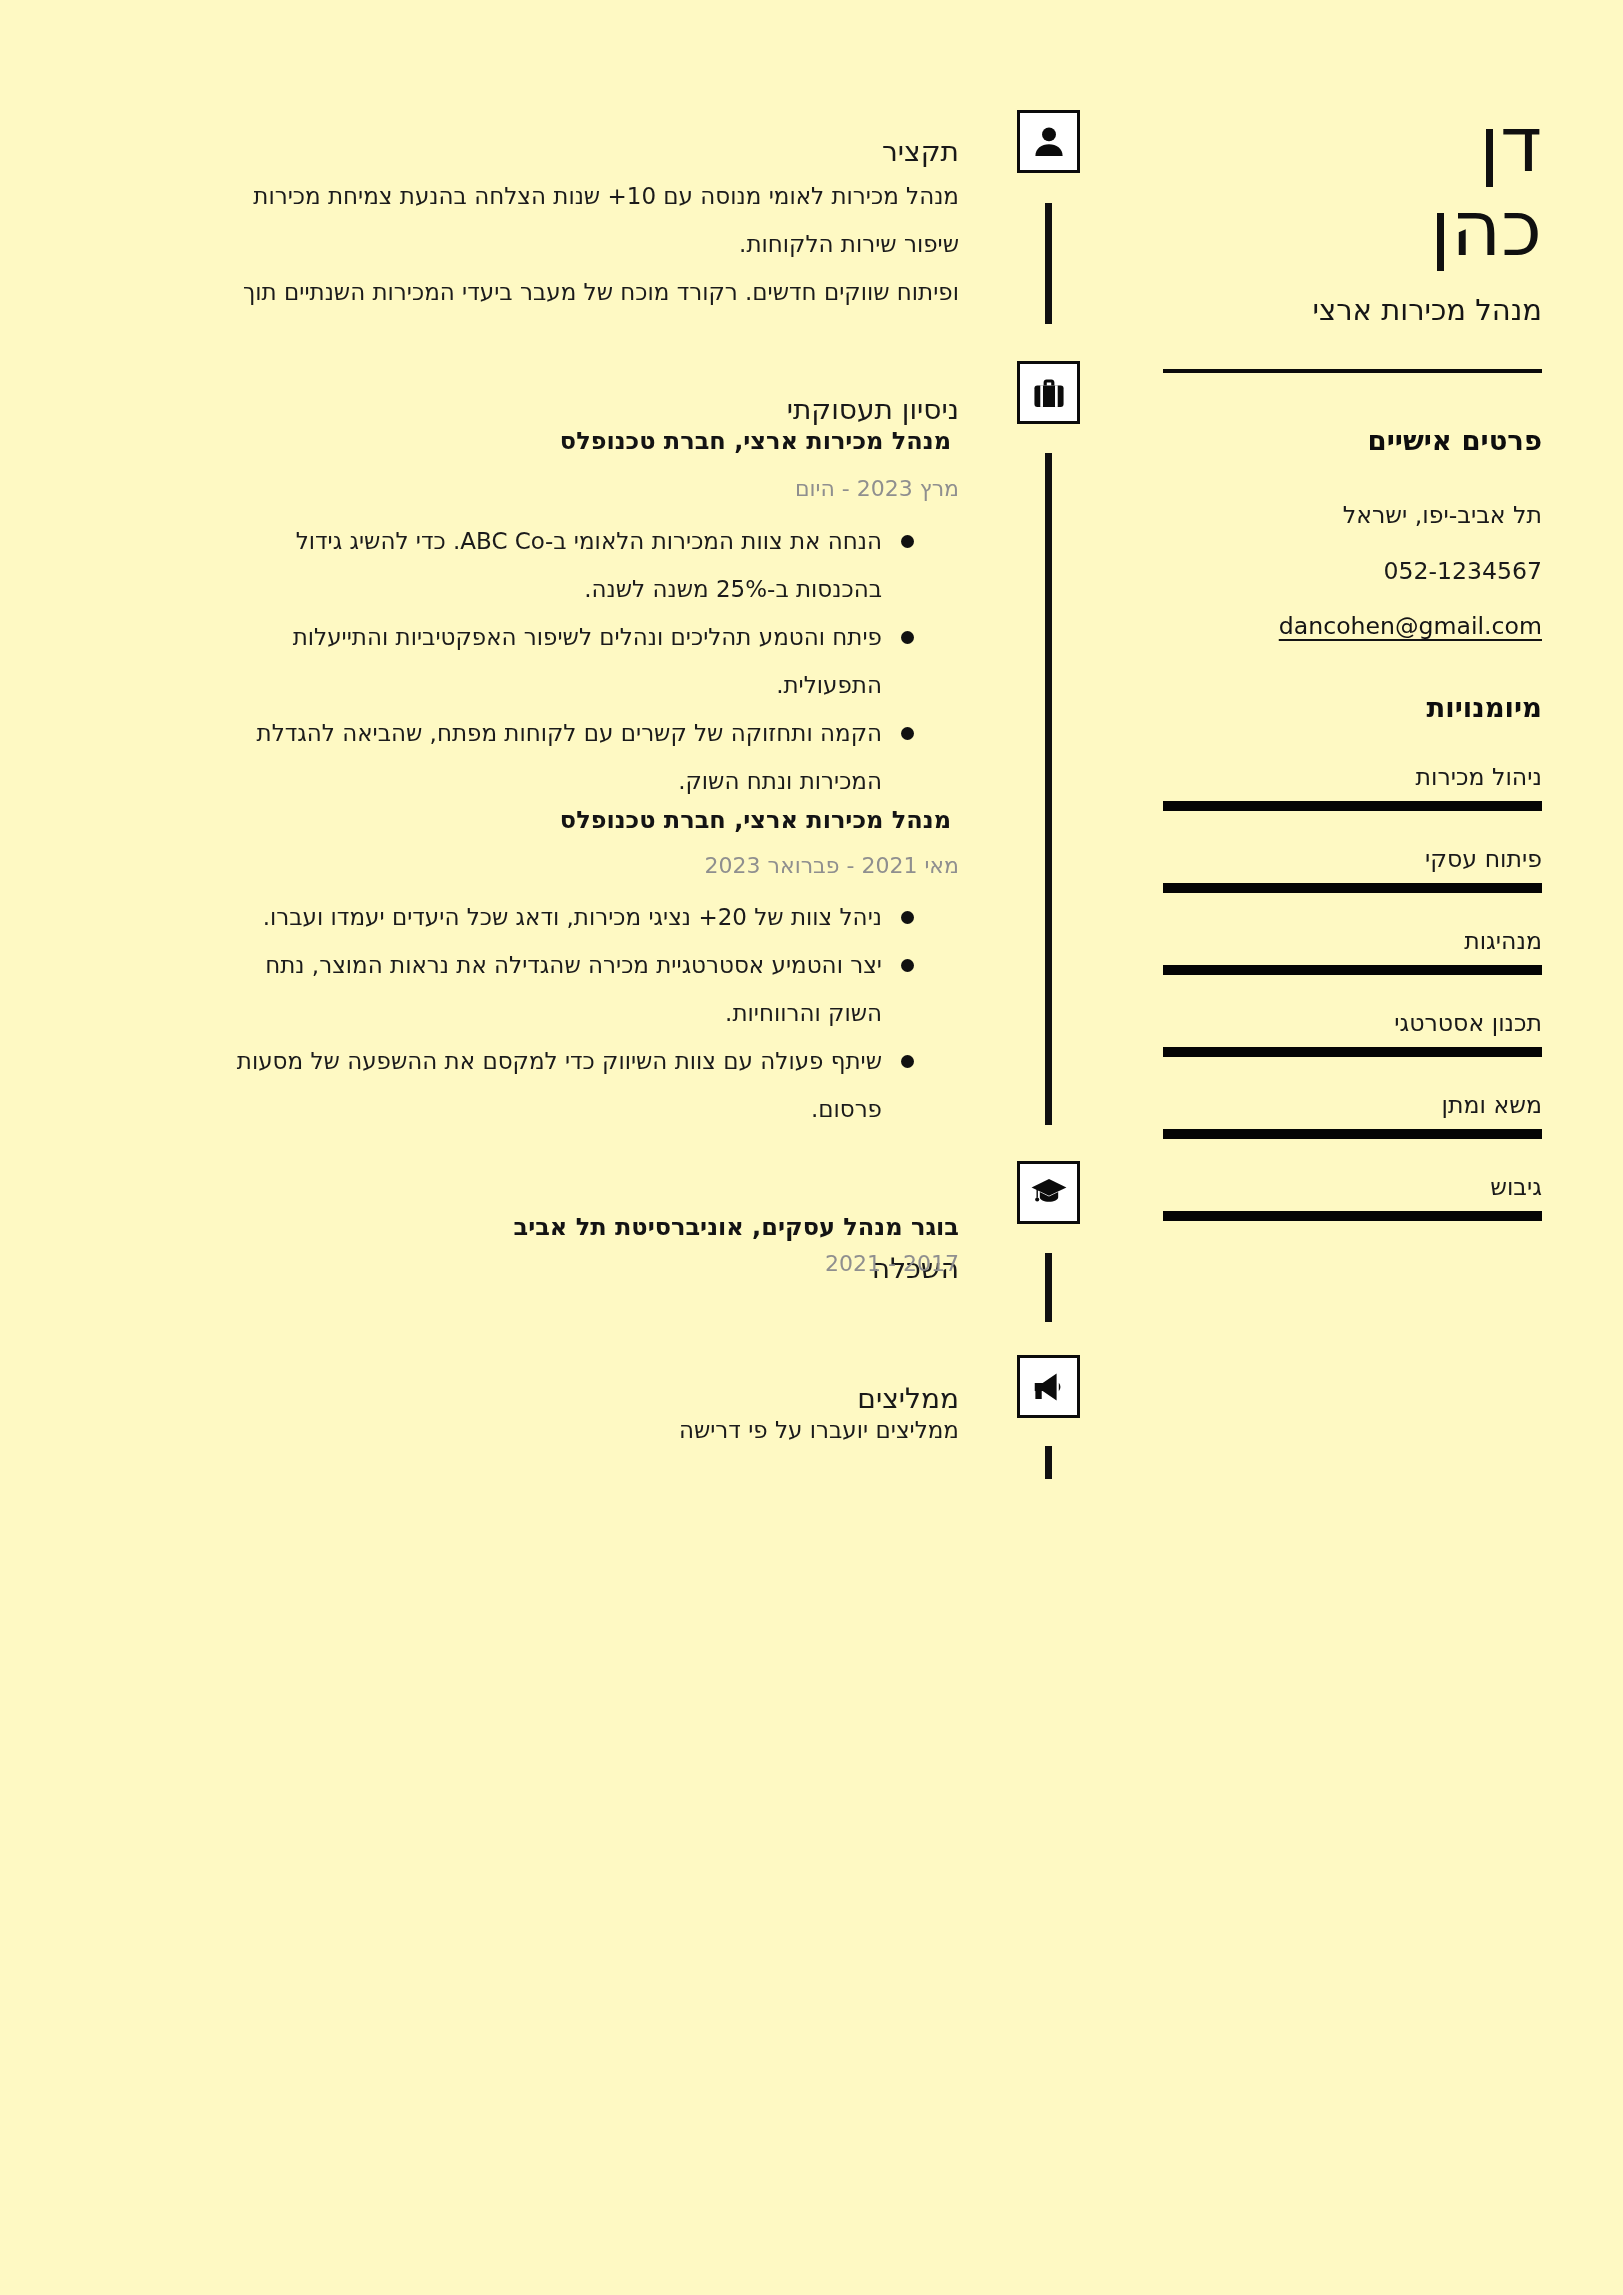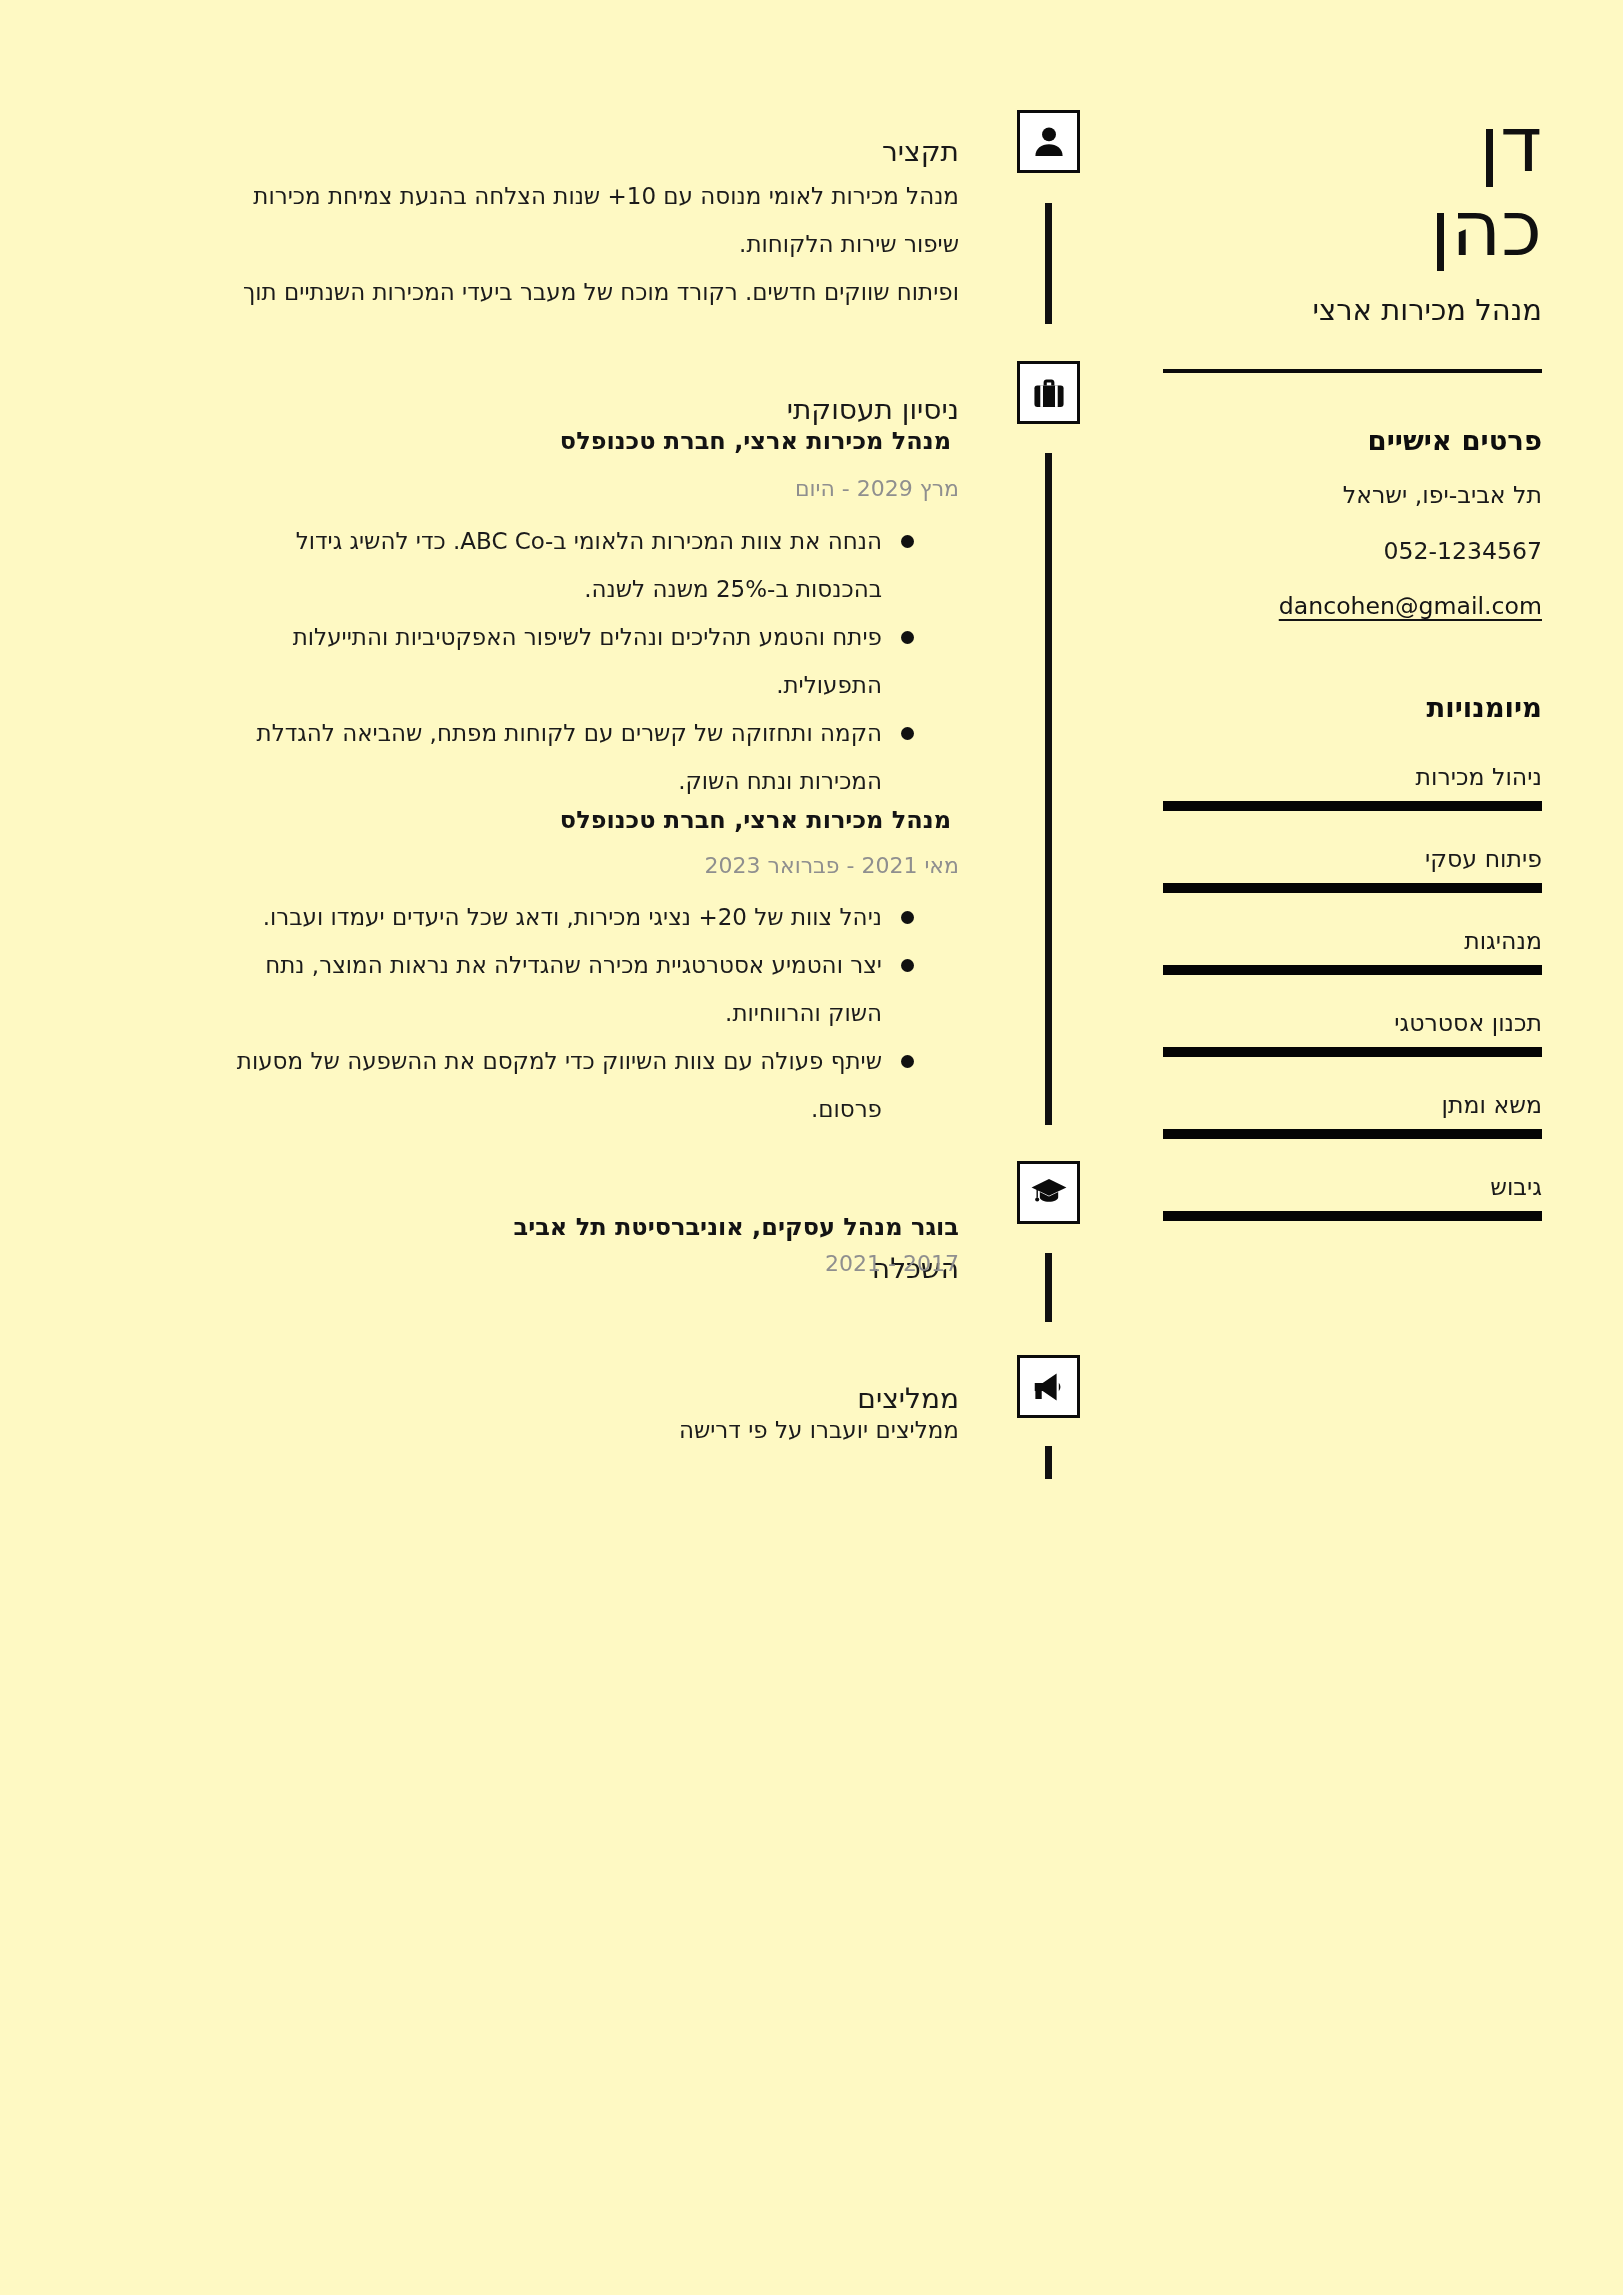--- a/index.html
+++ b/index.html
@@ -7,21 +7,21 @@
     position:relative;width:1623px;height:2295px;background:#fef9c3;
     font-family:"DejaVu Sans",sans-serif;color:#161616;overflow:hidden;direction:rtl;
   }
   
   .sidebar{position:absolute;left:1163px;top:0;width:379px;text-align:right;}
   .name{position:absolute;top:103px;right:0;font-size:77px;line-height:84px;font-weight:400;color:#101010;letter-spacing:0;}
   .role{position:absolute;top:291px;right:0;font-size:29px;line-height:38px;color:#161616;}
   .title-rule{position:absolute;top:369px;right:0;left:0;height:3.9px;background:#0b0b0b;}
   .side-heading{font-size:27.5px;font-weight:700;line-height:37px;color:#0e0e0e;}
   .details-heading{position:absolute;top:422px;right:0;}
-  .detail{position:absolute;right:0;font-size:23.6px;line-height:31px;color:#1a1a1a;}
+  .detail{position:absolute;right:0;font-size:23.6px;line-height:31px;color:#1a1a1a;margin-top:20px;}
   .d-loc{top:480px;}
   .d-phone{top:536px;}
   .d-email{top:591px;text-decoration:underline;text-decoration-thickness:2px;text-underline-offset:4.6px;color:#141414;}
   .skills-heading{position:absolute;top:689px;right:0;}
   .skills-list{position:absolute;top:762px;right:0;left:0;}
   .skill-item{position:relative;height:82px;}
   .skill-label{position:absolute;top:0;right:0;font-size:23.6px;line-height:30px;color:#1a1a1a;}
   .skill-bar{position:absolute;top:39px;right:0;left:0;height:9.8px;background:#050505;}
   
   .timeline{position:absolute;left:1017px;top:0;width:65px;}
@@ -108,21 +108,21 @@
     <h2 class="section-heading h-summary">תקציר</h2>
     <div class="summary-p">
       <div class="textline">מנהל מכירות לאומי מנוסה עם 10+ שנות הצלחה בהנעת צמיחת מכירות</div>
       <div class="textline">שיפור שירות הלקוחות.</div>
       <div class="textline">ופיתוח שווקים חדשים. רקורד מוכח של מעבר ביעדי המכירות השנתיים תוך</div>
     </div>
 
     <h2 class="section-heading h-exp">ניסיון תעסוקתי</h2>
 
     <div class="job-title jt-1">מנהל מכירות ארצי, חברת טכנופלס</div>
-    <div class="job-date jd-1">מרץ 2029 - היום</div>
+    <div class="job-date jd-1">מרץ 2023 - היום</div>
     <ul class="bullets ul-1">
       <li>
         <span class="bullet-dot"></span>
         <div class="textline">הנחה את צוות המכירות הלאומי ב-ABC Co. כדי להשיג גידול</div>
         <div class="textline">בהכנסות ב-25% משנה לשנה.</div>
       </li>
       <li>
         <span class="bullet-dot"></span>
         <div class="textline">פיתח והטמע תהליכים ונהלים לשיפור האפקטיביות והתייעלות</div>
         <div class="textline">התפעולית.</div>

